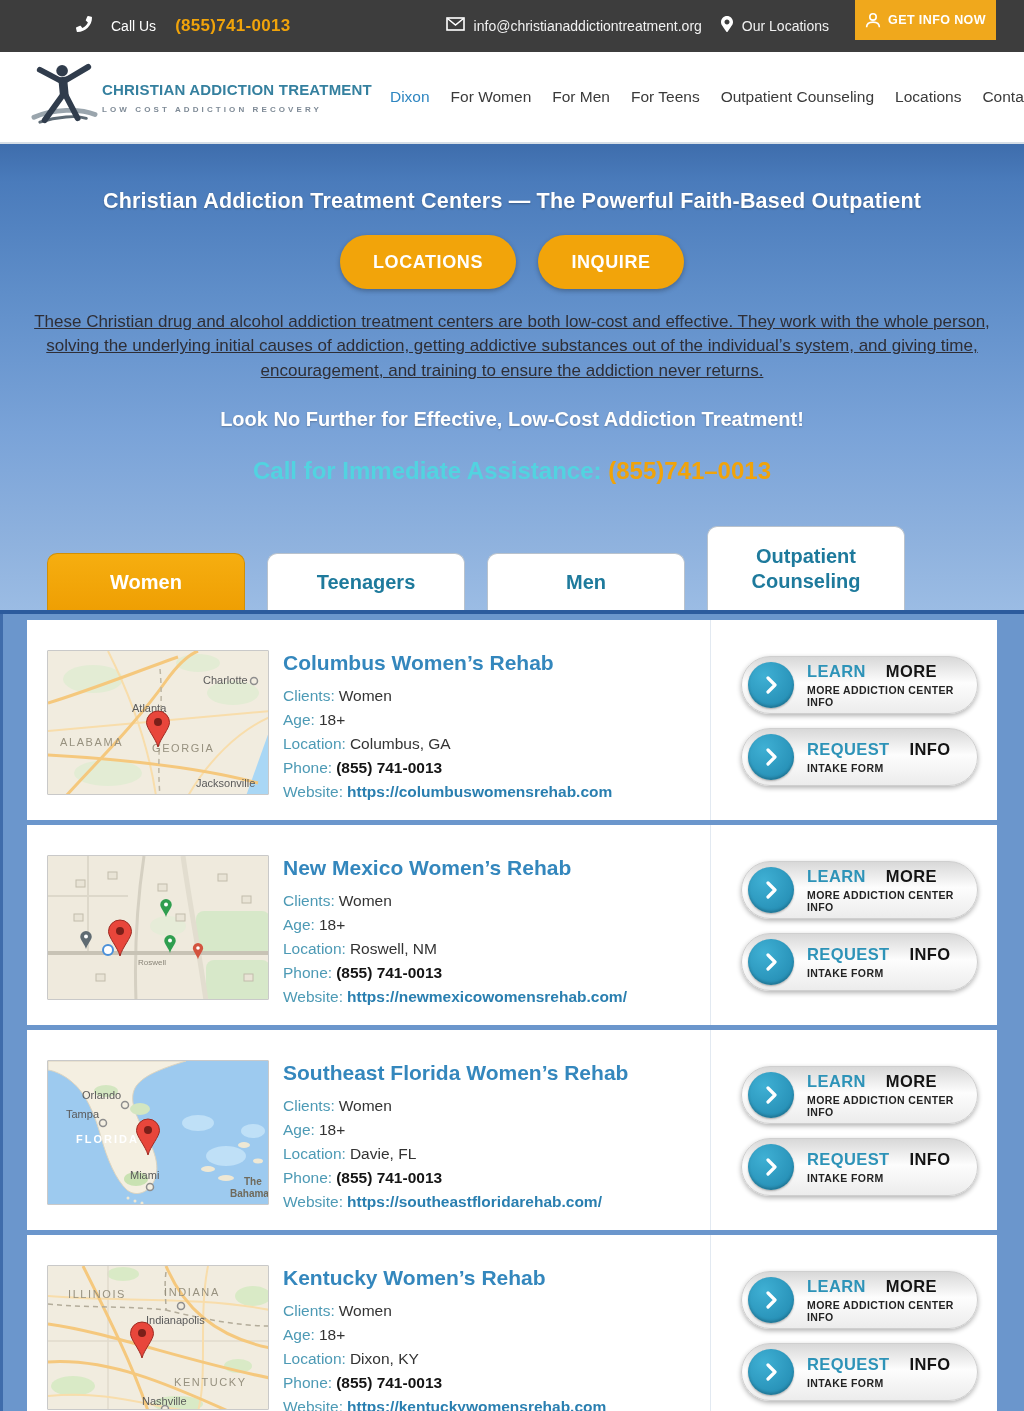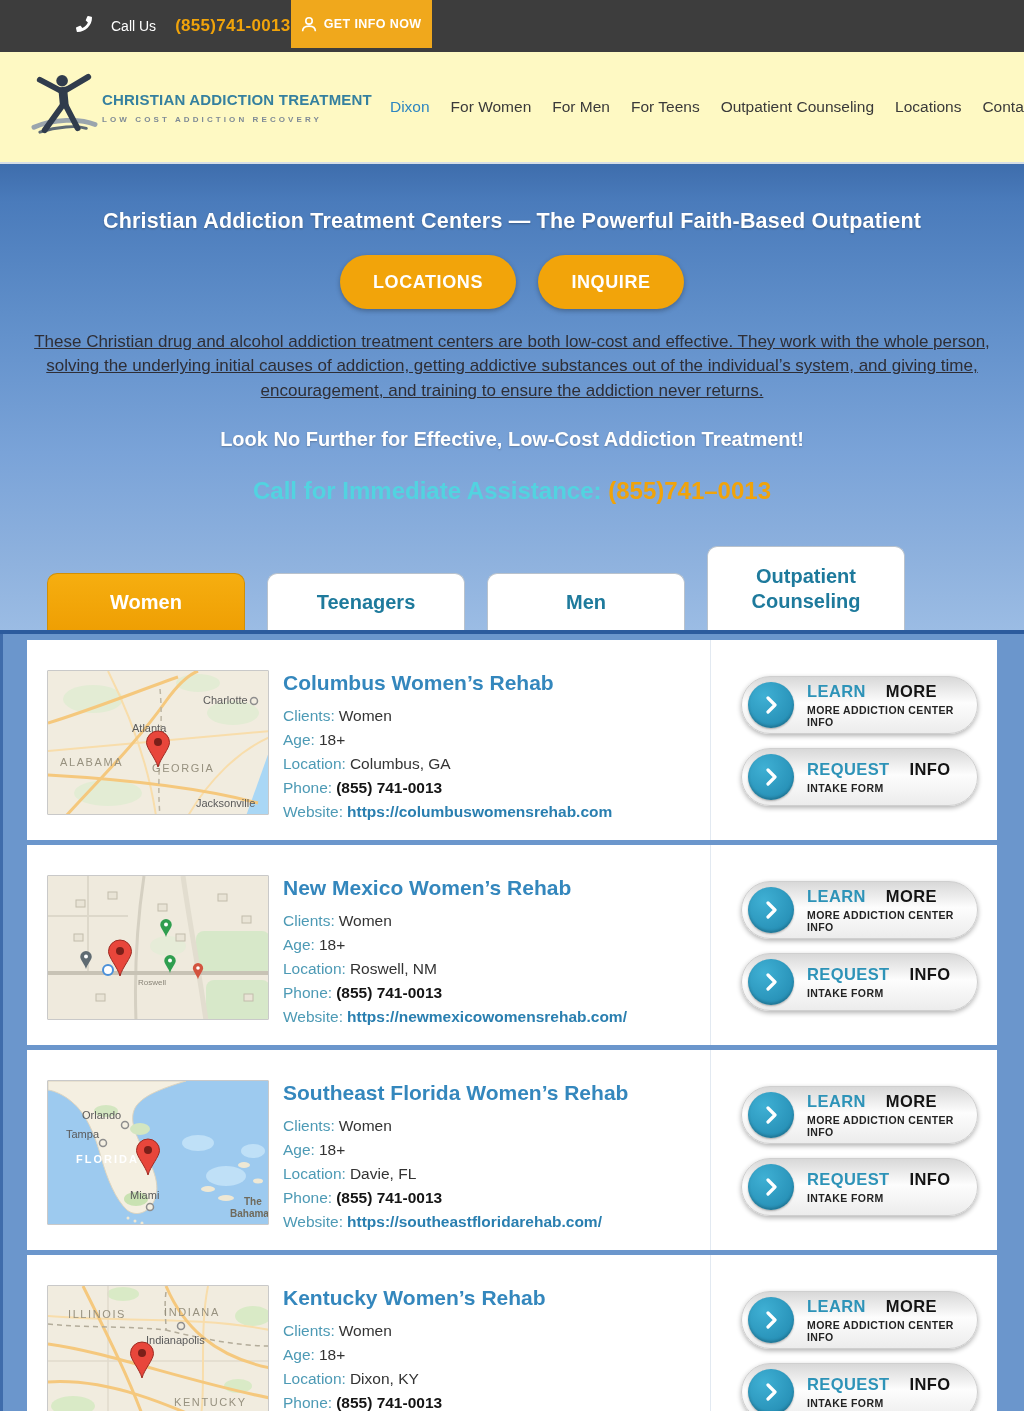--- a/index.html
+++ b/index.html
@@ -11,26 +11,26 @@
   }
 
   
   .topbar { height:52px; background:#3d3d3d; display:flex; align-items:center; padding-left:76px; }
   .tb-left { display:flex; align-items:center; gap:19px; }
   .call-us { color:#ffffff; font-size:14px; }
   .tb-phone { color:#f0a30a; font-weight:bold; font-size:17px; letter-spacing:.3px; cursor:pointer; }
   .tb-center { display:flex; align-items:center; gap:9px; margin-left:auto; margin-right:26px; }
   .tb-email { color:#f1f1f1; font-size:14px; cursor:pointer; }
   .tb-loc { color:#f1f1f1; font-size:14px; cursor:pointer; }
-  .tb-cta { height:48px; width:141px; background:#f0a81c; display:flex; align-items:center; justify-content:center;
+  .tb-cta { height:40px; width:141px; background:#f0a81c; display:flex; align-items:center; justify-content:center;
             gap:7px; align-self:flex-start; margin-right:28px; cursor:pointer; }
   .tb-cta span { color:#fff; font-weight:bold; font-size:12.5px; letter-spacing:.4px; }
 
   
-  .header { height:112px; background:#fef9c3; display:flex; align-items:center;
+  .header { height:92px; background:#ffffff; display:flex; align-items:center;
             padding:0 28px 0 30px; border-bottom:2px solid #d6dee6; }
   .logo { display:flex; align-items:center; margin-right:12px; cursor:pointer; }
   .logo-text { margin-left:2px; }
   .logo-title { color:#35809f; font-weight:bold; font-size:15px; letter-spacing:.2px; white-space:nowrap; }
   .logo-sub { color:#7e8a96; font-weight:bold; font-size:8px; letter-spacing:3.1px; margin-top:7px; white-space:nowrap; }
   .nav { display:flex; gap:21px; align-items:center; font-size:15.5px; color:#3a3a3a; margin-left:6px; }
   .nav-item { cursor:pointer; white-space:nowrap; }
   .nav-item.active { color:#2e86c1; }
 
   
@@ -99,20 +99,35 @@
 
 <div class="topbar">
   <div class="tb-left">
     <span>
       <svg width="16" height="16" viewBox="0 0 512 512" fill="#ffffff">
           <path d="M493.4 24.6l-104-24c-11.3-2.6-22.9 3.3-27.5 13.9l-48 112c-4.2 9.8-1.4 21.3 6.9 28l60.6 49.6c-36 76.7-98.9 140.5-177.2 177.2l-49.6-60.6c-6.8-8.3-18.2-11.1-28-6.9l-112 48C3.9 366.5-2 378.1.6 389.4l24 104C27.1 504.2 36.7 512 48 512c256.1 0 464-207.5 464-464 0-11.2-7.7-20.9-18.6-23.4z"></path>
         </svg>
     </span>
     <span class="call-us">Call Us</span>
     <span class="tb-phone">(855)741-0013</span>
+  </div>
+  <div class="tb-center">
+    <span>
+      <svg width="19" height="14" viewBox="0 0 19 14">
+          <rect x="1" y="1" width="17" height="12" fill="none" stroke="#ffffff" stroke-width="1.6"></rect>
+          <path d="M1.5,1.5 L9.5,8 L17.5,1.5" fill="none" stroke="#ffffff" stroke-width="1.6"></path>
+        </svg>
+    </span>
+    <span class="tb-email">info@christianaddictiontreatment.org</span>
+    <span style="margin-left:10px;">
+      <svg width="12" height="16" viewBox="0 0 384 512" fill="#ffffff">
+          <path d="M172.268 501.67C26.97 291.031 0 269.413 0 192 0 85.961 85.961 0 192 0s192 85.961 192 192c0 77.413-26.97 99.031-172.268 309.67-9.535 13.774-29.93 13.773-39.464 0zM192 272c44.183 0 80-35.817 80-80s-35.817-80-80-80-80 35.817-80 80 35.817 80 80 80z"></path>
+        </svg>
+    </span>
+    <span class="tb-loc">Our Locations</span>
   </div>
   <div class="tb-cta">
     <span style="display:flex;">
       <svg width="16" height="17" viewBox="0 0 20 21" fill="none" stroke="#ffffff" stroke-width="2">
           <circle cx="10" cy="6" r="4"></circle>
           <path d="M2,19 C2,14.5 5.5,12.5 10,12.5 C14.5,12.5 18,14.5 18,19"></path>
         </svg>
     </span>
     <span>GET INFO NOW</span>
   </div>

